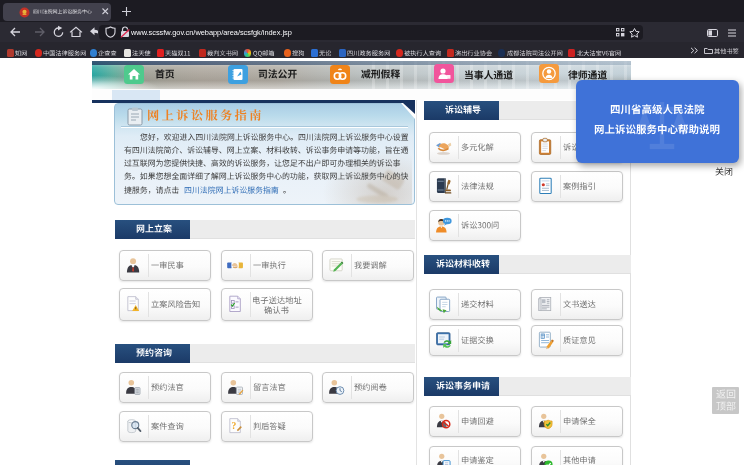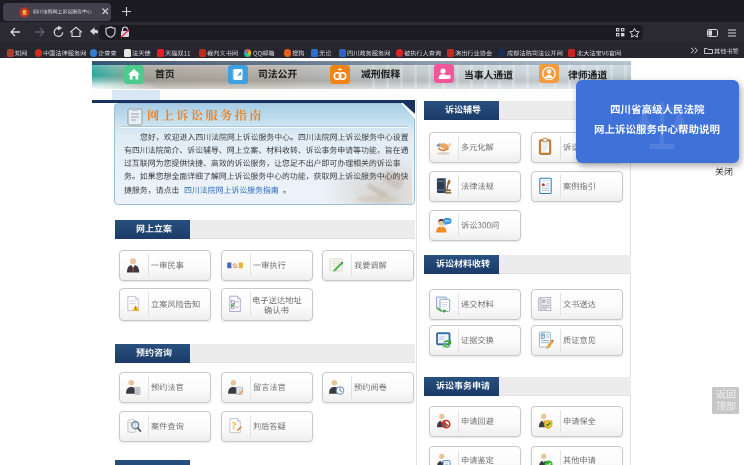--- a/index.html
+++ b/index.html
@@ -83,20 +83,21 @@
       <path d="M62 7.4 L68 2.4 L74 7.4 M64 6.5 V11.5 H72 V6.5" stroke="#d7d6de" stroke-width="1.2" fill="none"></path>
       <path d="M86.5 2.2 L82 6.2 L86.5 10.2 V7.7 C89 7.7 91 8.6 91.8 11.2 C92.3 7 90 4.8 86.5 4.8 Z" fill="#d7d6de"></path>
     </svg>
     <div id="urlbar"></div>
     <svg class="abs" style="left:105px;top:26px" width="26" height="12">
       <path d="M5.5 1 C7 2 8.5 2.2 10 2.2 V6 C10 9 7.8 10.6 5.5 11.3 C3.2 10.6 1 9 1 6 V2.2 C2.5 2.2 4 2 5.5 1 Z" fill="none" stroke="#d7d6de" stroke-width="1.1"></path>
       <rect x="16" y="5" width="8" height="6" rx="1" fill="#d7d6de"></rect>
       <path d="M17.5 5 V3.5 A2.5 2.5 0 0 1 22.5 3.5" stroke="#d7d6de" stroke-width="1.2" fill="none"></path>
       <path d="M16 11.3 L24.3 3.6" stroke="#e22850" stroke-width="1.3"></path>
     </svg>
+    <div class="abs" style="left:131px;top:27.8px;font-size:7.4px;letter-spacing:-.02px;color:#fbfbfe">www.scssfw.gov.cn/webapp/area/scsfgk/index.jsp</div>
     <svg class="abs" style="left:616px;top:28px" width="24" height="10">
       <g fill="#d7d6de">
         <rect x="0" y="0" width="3.4" height="3.4"></rect>
         <rect x="5" y="0" width="3.4" height="3.4"></rect>
         <rect x="0" y="5" width="3.4" height="3.4"></rect>
         <rect x="5" y="5" width="3.4" height="3.4"></rect>
         <rect x="1" y="1" width="1.4" height="1.4" fill="#1c1b22"></rect>
         <rect x="6" y="1" width="1.4" height="1.4" fill="#1c1b22"></rect>
         <rect x="1" y="6" width="1.4" height="1.4" fill="#1c1b22"></rect>
       </g>

